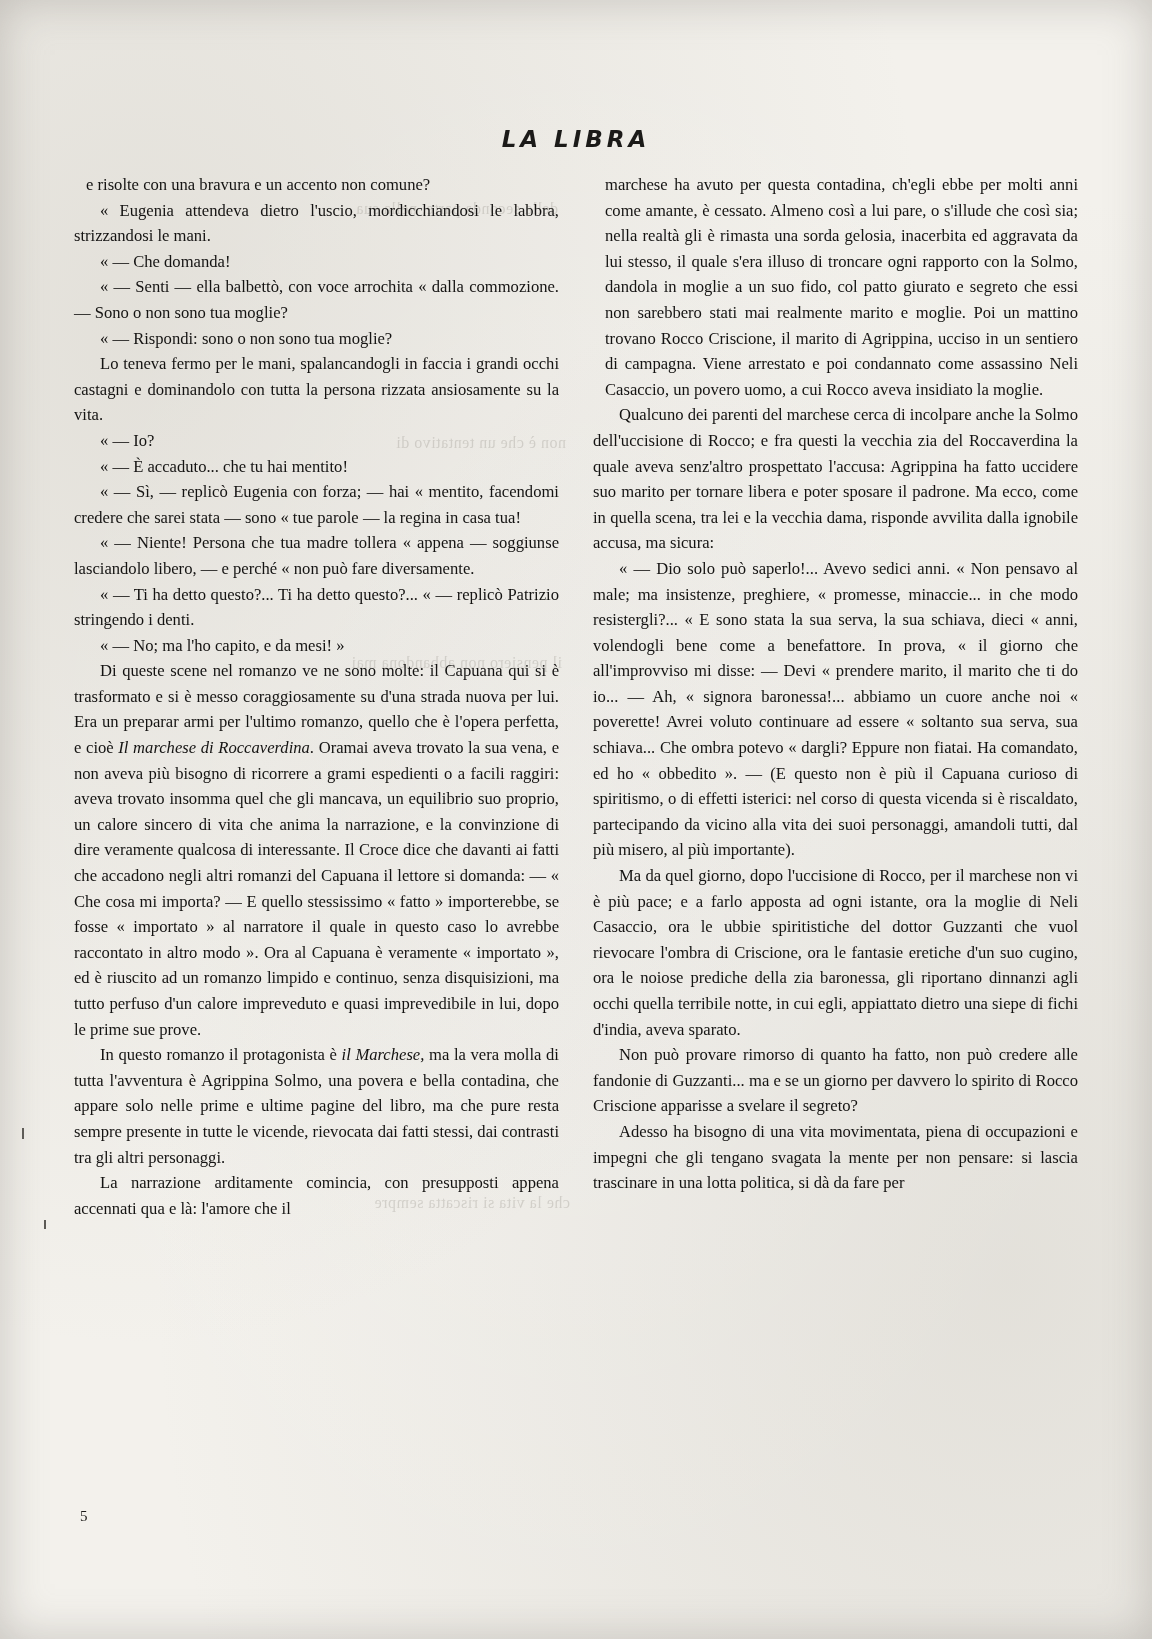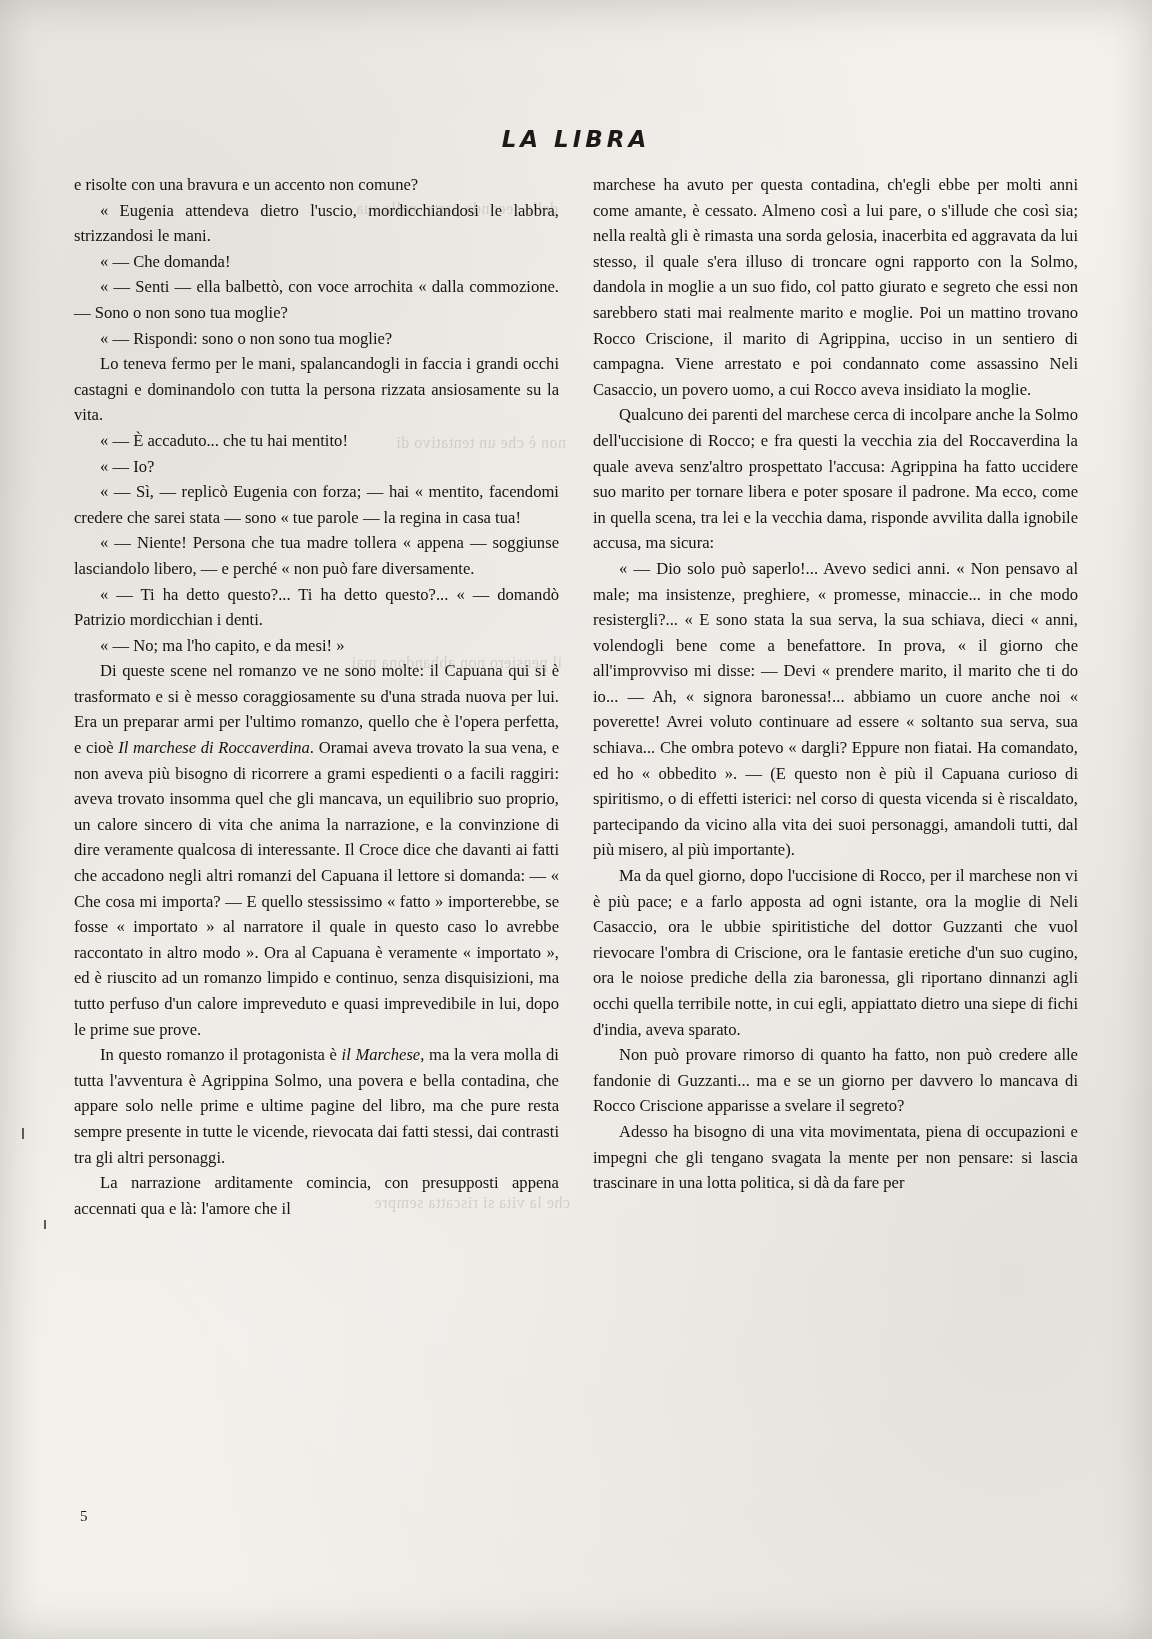--- a/index.html
+++ b/index.html
@@ -74,20 +74,21 @@
     text-align: justify;
     text-justify: inter-word;
     color: #141312;
     hyphens: manual;
   }
   .col p.ind {
     text-indent: 26px;
   }
   .col p.noind {
     text-indent: 0;
+    margin-left: 12px;
   }
   em {
     font-style: italic;
   }
   .folio {
     position: absolute;
     left: 80px;
     top: 1508px;
     font-size: 15px;
     color: #1b1a18;
@@ -134,37 +135,37 @@
 
     <div class="columns">
 
       <div class="col">
         <p class="noind">e risolte con una bravura e un accento non co­mune?</p>
         <p class="ind">« Eugenia attendeva dietro l'uscio, mordicchian­dosi le labbra, strizzandosi le mani.</p>
         <p class="ind">« — Che domanda!</p>
         <p class="ind">« — Senti — ella balbettò, con voce arrochita « dalla commozione. — Sono o non sono tua moglie?</p>
         <p class="ind">« — Rispondi: sono o non sono tua moglie?</p>
         <p class="ind">Lo teneva fermo per le mani, spalancandogli in faccia i grandi occhi castagni e dominandolo con tutta la persona rizzata ansiosamente su la vita.</p>
+        <p class="ind">« — Io?</p>
         <p class="ind">« — È accaduto... che tu hai mentito!</p>
-        <p class="ind">« — Io?</p>
         <p class="ind">« — Sì, — replicò Eugenia con forza; — hai « mentito, facendomi credere che sarei stata — sono « tue parole — la regina in casa tua!</p>
         <p class="ind">« — Niente! Persona che tua madre tollera « appena — soggiunse lasciandolo libero, — e perché « non può fare diversamente.</p>
-        <p class="ind">« — Ti ha detto questo?... Ti ha detto questo?... « — domandò Patrizio mordicchian i denti.</p>
+        <p class="ind">« — Ti ha detto questo?... Ti ha detto questo?... « — replicò Patrizio stringendo i denti.</p>
         <p class="ind">« — No; ma l'ho capito, e da mesi! »</p>
         <p class="ind">Di queste scene nel romanzo ve ne sono molte: il Capuana qui si è trasformato e si è messo corag­giosamente su d'una strada nuova per lui. Era un preparar armi per l'ultimo romanzo, quello che è l'opera perfetta, e cioè <em>Il marchese di Roccaverdina</em>. Oramai aveva trovato la sua vena, e non aveva più bisogno di ricorrere a grami espedienti o a facili raggiri: aveva trovato insomma quel che gli mancava, un equilibrio suo proprio, un calore sin­cero di vita che anima la narrazione, e la convinzione di dire veramente qualcosa di interessante. Il Croce dice che davanti ai fatti che accadono negli altri romanzi del Capuana il lettore si domanda: — « Che cosa mi importa? — E quello stessissimo « fatto » importerebbe, se fosse « importato » al nar­ratore il quale in questo caso lo avrebbe raccontato in altro modo ». Ora al Capuana è veramente « im­portato », ed è riuscito ad un romanzo limpido e continuo, senza disquisizioni, ma tutto perfuso d'un calore impreveduto e quasi imprevedibile in lui, dopo le prime sue prove.</p>
         <p class="ind">In questo romanzo il protagonista è <em>il Marchese,</em> ma la vera molla di tutta l'avventura è Agrippina Solmo, una povera e bella contadina, che appare solo nelle prime e ultime pagine del libro, ma che pure resta sempre presente in tutte le vicende, rievo­cata dai fatti stessi, dai contrasti tra gli altri per­sonaggi.</p>
         <p class="ind">La narrazione arditamente comincia, con pre­supposti appena accennati qua e là: l'amore che il</p>
       </div>
 
       <div class="col">
         <p class="noind">marchese ha avuto per questa contadina, ch'egli ebbe per molti anni come amante, è cessato. Al­meno così a lui pare, o s'illude che così sia; nella realtà gli è rimasta una sorda gelosia, inacerbita ed aggravata da lui stesso, il quale s'era illuso di tron­care ogni rapporto con la Solmo, dandola in moglie a un suo fido, col patto giurato e segreto che essi non sarebbero stati mai realmente marito e moglie. Poi un mattino trovano Rocco Criscione, il marito di Agrippina, ucciso in un sentiero di campagna. Viene arrestato e poi condannato come assassino Neli Casaccio, un povero uomo, a cui Rocco aveva insi­diato la moglie.</p>
         <p class="ind">Qualcuno dei parenti del marchese cerca di incolpare anche la Solmo dell'uccisione di Rocco; e fra questi la vecchia zia del Roccaverdina la quale aveva senz'altro prospettato l'accusa: Agrippina ha fatto uccidere suo marito per tornare libera e poter sposare il padrone. Ma ecco, come in quella scena, tra lei e la vecchia dama, risponde avvilita dalla ignobile accusa, ma sicura:</p>
         <p class="ind">« — Dio solo può saperlo!... Avevo sedici anni. « Non pensavo al male; ma insistenze, preghiere, « promesse, minaccie... in che modo resistergli?... « E sono stata la sua serva, la sua schiava, dieci « anni, volendogli bene come a benefattore. In prova, « il giorno che all'improvviso mi disse: — Devi « prendere marito, il marito che ti do io... — Ah, « signora baronessa!... abbiamo un cuore anche noi « poverette! Avrei voluto continuare ad essere « soltanto sua serva, sua schiava... Che ombra potevo « dargli? Eppure non fiatai. Ha comandato, ed ho « obbedito ». — (E questo non è più il Capuana cu­rioso di spiritismo, o di effetti isterici: nel corso di questa vicenda si è riscaldato, partecipando da vicino alla vita dei suoi personaggi, amandoli tutti, dal più misero, al più importante).</p>
         <p class="ind">Ma da quel giorno, dopo l'uccisione di Rocco, per il marchese non vi è più pace; e a farlo apposta ad ogni istante, ora la moglie di Neli Casaccio, ora le ubbie spiritistiche del dottor Guzzanti che vuol rievocare l'ombra di Criscione, ora le fantasie ere­tiche d'un suo cugino, ora le noiose prediche della zia baronessa, gli riportano dinnanzi agli occhi quella terribile notte, in cui egli, appiattato dietro una siepe di fichi d'india, aveva sparato.</p>
-        <p class="ind">Non può provare rimorso di quanto ha fatto, non può credere alle fandonie di Guzzanti... ma e se un giorno per davvero lo mancava di Rocco Criscione apparisse a svelare il segreto?</p>
+        <p class="ind">Non può provare rimorso di quanto ha fatto, non può credere alle fandonie di Guzzanti... ma e se un giorno per davvero lo spirito di Rocco Criscione apparisse a svelare il segreto?</p>
         <p class="ind">Adesso ha bisogno di una vita movimentata, piena di occupazioni e impegni che gli tengano svagata la mente per non pensare: si lascia trasci­nare in una lotta politica, si dà da fare per</p>
       </div>
 
     </div>
 
     <div class="folio">5</div>
     <div class="tick tick-1"></div>
     <div class="tick tick-2"></div>
   </div>
 

